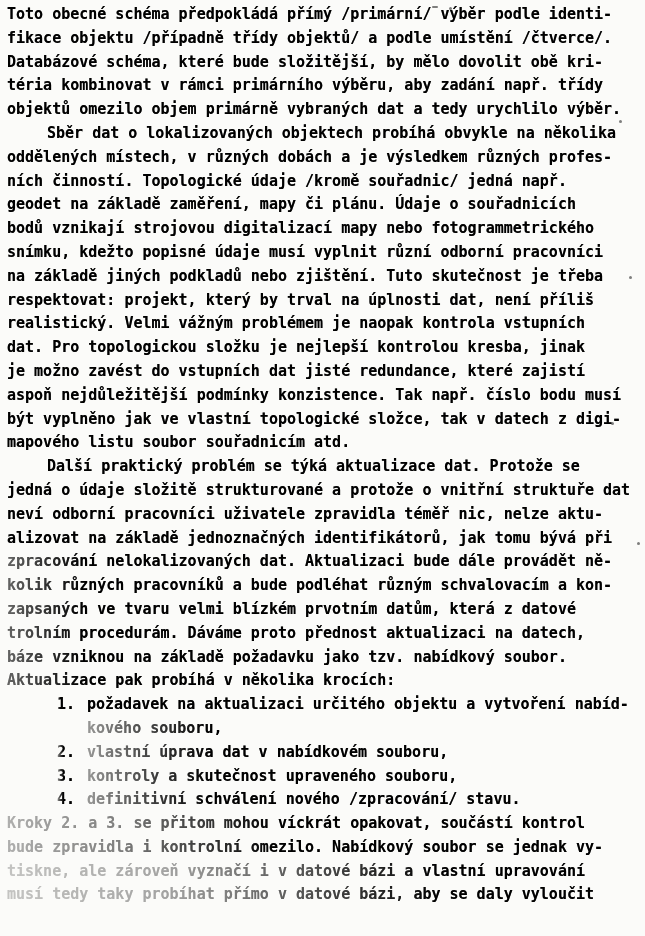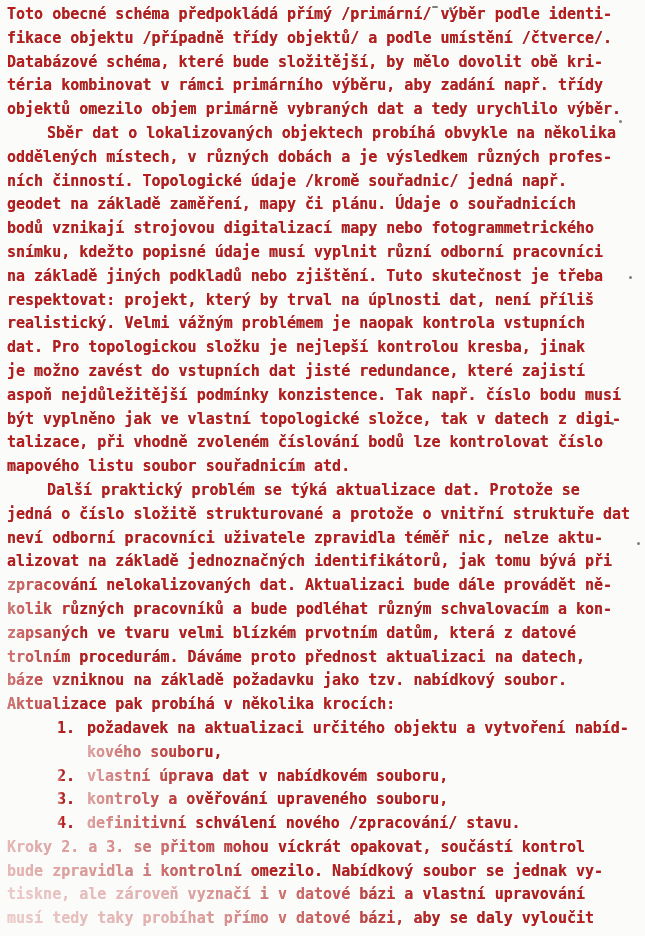--- a/index.html
+++ b/index.html
@@ -13,21 +13,21 @@
   .page {
     position: relative;
     width: 645px;
     height: 936px;
     box-sizing: border-box;
     padding: 3px 2px 0 7px;
     font-family: "DejaVu Sans Mono", "Liberation Mono", monospace;
     font-size: 15px;
     font-weight: bold;
     line-height: 23.8px;
-    color: #b91c1c;
+    color: #000000;
     text-shadow: 0 0 0.6px rgba(20,20,20,0.55);
     white-space: nowrap;
   }
   .line { height: 23.8px; }
   .first-indent { padding-left: 40px; }
   .list-block { padding-left: 50px; }
   .list-item { display: flex; }
   .li-num { width: 30px; flex: 0 0 30px; }
   .li-body { flex: 1; }
   
@@ -76,27 +76,26 @@
     <div class="line">geodet na základě zaměření, mapy či plánu. Údaje o souřadnicích</div>
     <div class="line">bodů vznikají strojovou digitalizací mapy nebo fotogrammetrického</div>
     <div class="line">snímku, kdežto popisné údaje musí vyplnit různí odborní pracovníci</div>
     <div class="line">na základě jiných podkladů nebo zjištění. Tuto skutečnost je třeba</div>
     <div class="line">respektovat: projekt, který by trval na úplnosti dat, není příliš</div>
     <div class="line">realistický. Velmi vážným problémem je naopak kontrola vstupních</div>
     <div class="line">dat. Pro topologickou složku je nejlepší kontrolou kresba, jinak</div>
     <div class="line">je možno zavést do vstupních dat jisté redundance, které zajistí</div>
     <div class="line">aspoň nejdůležitější podmínky konzistence. Tak např. číslo bodu musí</div>
     <div class="line">být vyplněno jak ve vlastní topologické složce, tak v datech z digi-</div>
-    <div class="line">talizace, při vhodně zvoleném číslování bodů lze kontrolovat číslo</div>
     <div class="line">mapového listu soubor souřadnicím atd.</div>
   </div>
 
   <div class="para">
     <div class="line first-indent">Další praktický problém se týká aktualizace dat. Protože se</div>
-    <div class="line">jedná o číslo složitě strukturované a protože o vnitřní struktuře dat</div>
+    <div class="line">jedná o údaje složitě strukturované a protože o vnitřní struktuře dat</div>
     <div class="line">neví odborní pracovníci uživatele zpravidla téměř nic, nelze aktu-</div>
     <div class="line">alizovat na základě jednoznačných identifikátorů, jak tomu bývá při</div>
     <div class="line fade-light">zpracování nelokalizovaných dat. Aktualizaci bude dále provádět ně-</div>
     <div class="line fade-light">kolik různých pracovníků a bude podléhat různým schvalovacím a kon-</div>
     <div class="line fade-light">zapsaných ve tvaru velmi blízkém prvotním datům, která z datové</div>
     <div class="line fade-light">trolním procedurám. Dáváme proto přednost aktualizaci na datech,</div>
     <div class="line fade-light">báze vzniknou na základě požadavku jako tzv. nabídkový soubor.</div>
     <div class="line fade-light">Aktualizace pak probíhá v několika krocích:</div>
   </div>
 
@@ -110,21 +109,21 @@
     </div>
     <div class="list-item">
       <span class="li-num line fade-start">2.</span>
       <span class="li-body">
         <span class="line fade-start" style="display:block">vlastní úprava dat v nabídkovém souboru,</span>
       </span>
     </div>
     <div class="list-item">
       <span class="li-num line fade-start">3.</span>
       <span class="li-body">
-        <span class="line fade-start" style="display:block">kontroly a ověřování upraveného souboru,</span>
+        <span class="line fade-start" style="display:block">kontroly a skutečnost upraveného souboru,</span>
       </span>
     </div>
     <div class="list-item">
       <span class="li-num line fade-start">4.</span>
       <span class="li-body">
         <span class="line fade-start" style="display:block">definitivní schválení nového /zpracování/ stavu.</span>
       </span>
     </div>
   </div>
 

